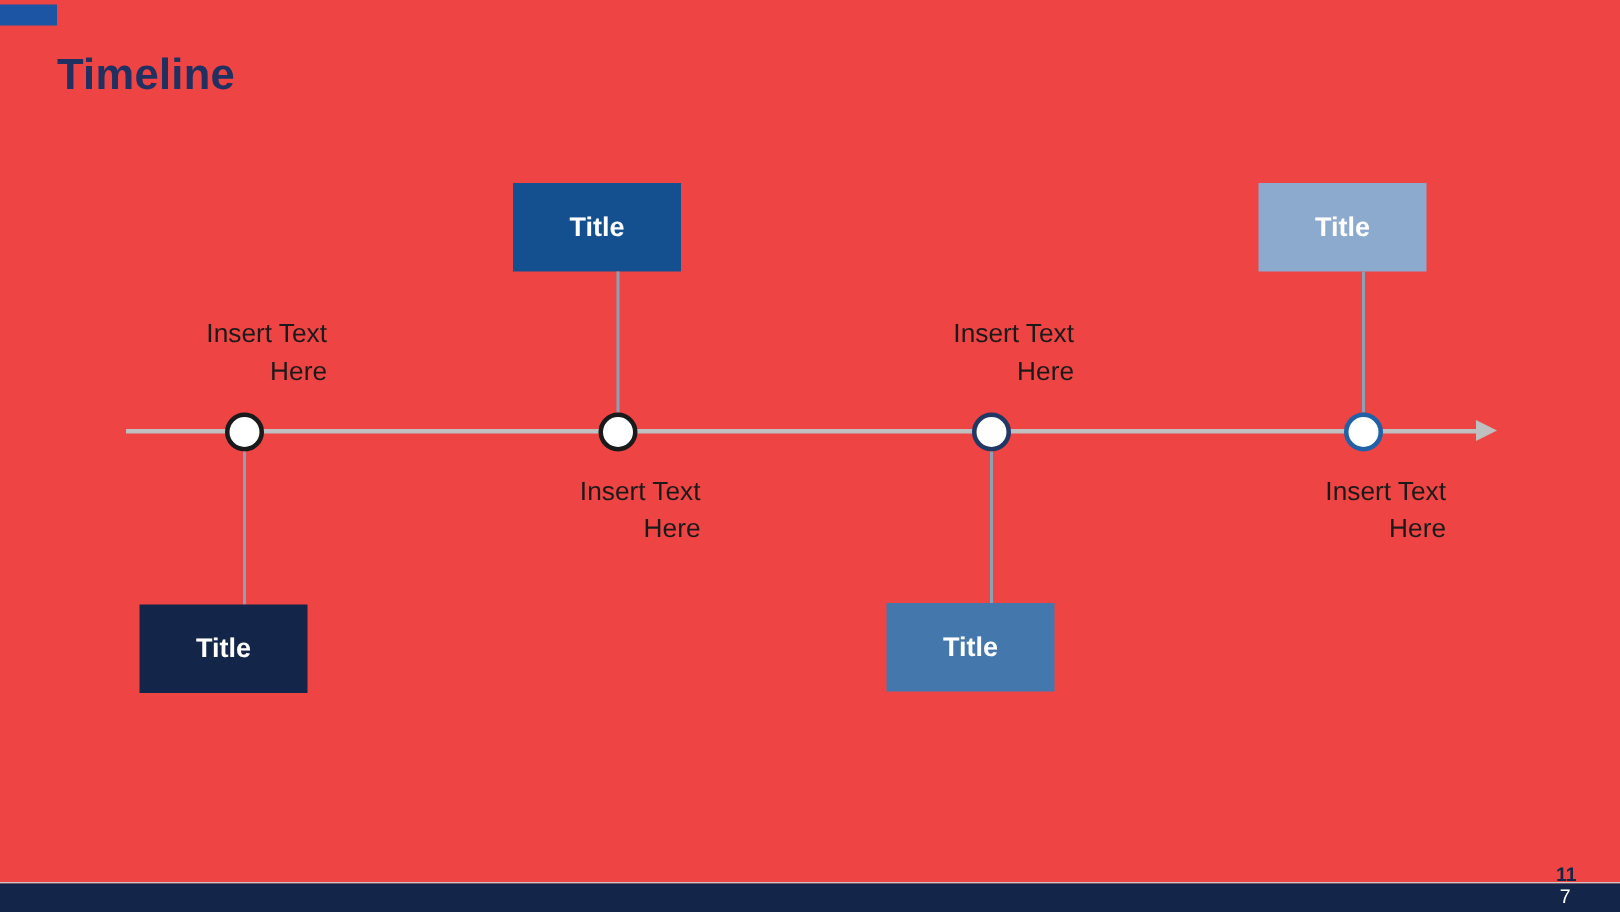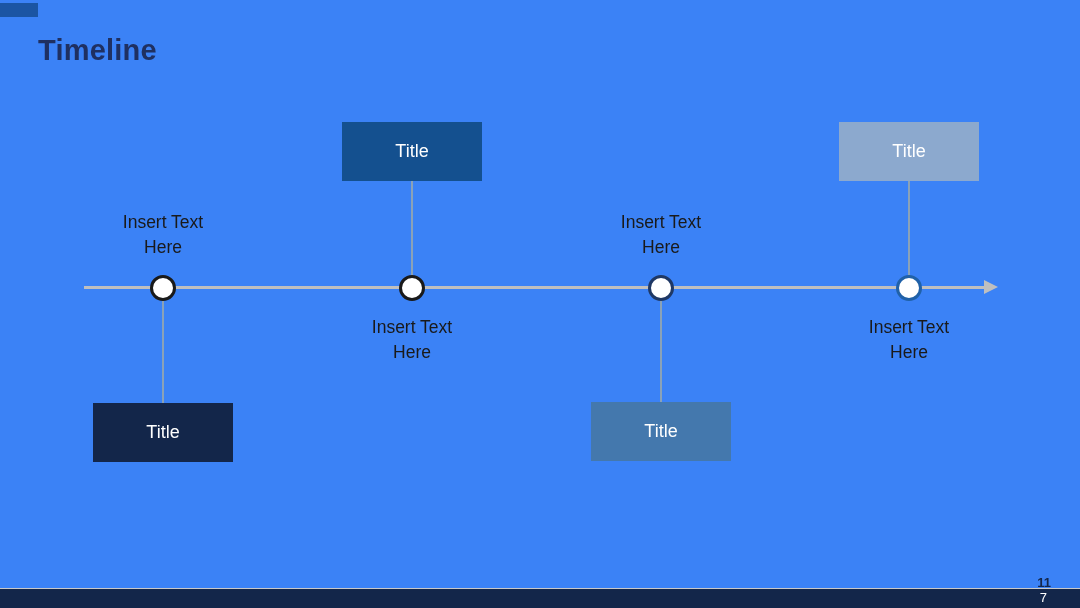--- a/index.html
+++ b/index.html
@@ -1,17 +1,17 @@
 <!DOCTYPE html>
 <html><head>
 <meta charset="utf-8">
 <style>
   html,body{margin:0;padding:0;background:#e8e8e8;}
   .slide{
-    position:relative;width:1080px;height:608px;background:#3b82f6;
+    position:relative;width:1080px;height:608px;background:#ef4444;
     overflow:hidden;font-family:"Liberation Sans", sans-serif;
   }
   .accent-bar{position:absolute;left:0;top:3px;width:38px;height:14px;}
   .slide-title{
     position:absolute;left:38px;top:34px;font-size:29px;font-weight:bold;
     letter-spacing:0.2px;
   }
   
   .axis-line{position:absolute;left:84px;top:286px;width:900px;height:3px;}
   .axis-arrowhead{
@@ -20,30 +20,30 @@
     border-bottom:7.5px solid transparent;
   }
   
   .milestone{position:absolute;top:0;width:0;height:608px;}
   .node-circle{
     position:absolute;left:-13.5px;top:274.5px;width:20px;height:20px;
     border-radius:50%;background:#ffffff;border:3.5px solid #1a1a1a;
   }
   .connector{position:absolute;left:-1px;width:1.5px;}
   .title-box{
-    position:absolute;left:-70px;width:140px;height:59px;
+    position:absolute;left:-70px;width:112px;height:59px;
     display:flex;align-items:center;justify-content:center;
-    color:#ffffff;font-size:18px;font-weight:normal;
+    color:#ffffff;font-size:18px;font-weight:bold;
   }
   .box-above{top:122px;}
   .box-below{top:403px;}
   .conn-above{top:181px;height:94px;}
   .conn-below{top:301px;height:102px;}
   .note{
-    position:absolute;left:-55px;width:110px;text-align:center;
+    position:absolute;left:-55px;width:110px;text-align:right;
     font-size:17.5px;line-height:25px;color:#1a1a1a;
   }
   .note-above{top:210px;}
   .note-below{top:315px;}
   
   .footer-hairline{position:absolute;left:0;top:588px;width:1080px;height:1px;background:#c9c9c9;}
   .footer-bar{position:absolute;left:0;top:589px;width:1080px;height:19px;}
   .page-number-top{
     position:absolute;right:29px;top:575px;font-size:13px;font-weight:bold;height:14px;
     overflow:hidden;line-height:16px;margin-left:30px;

